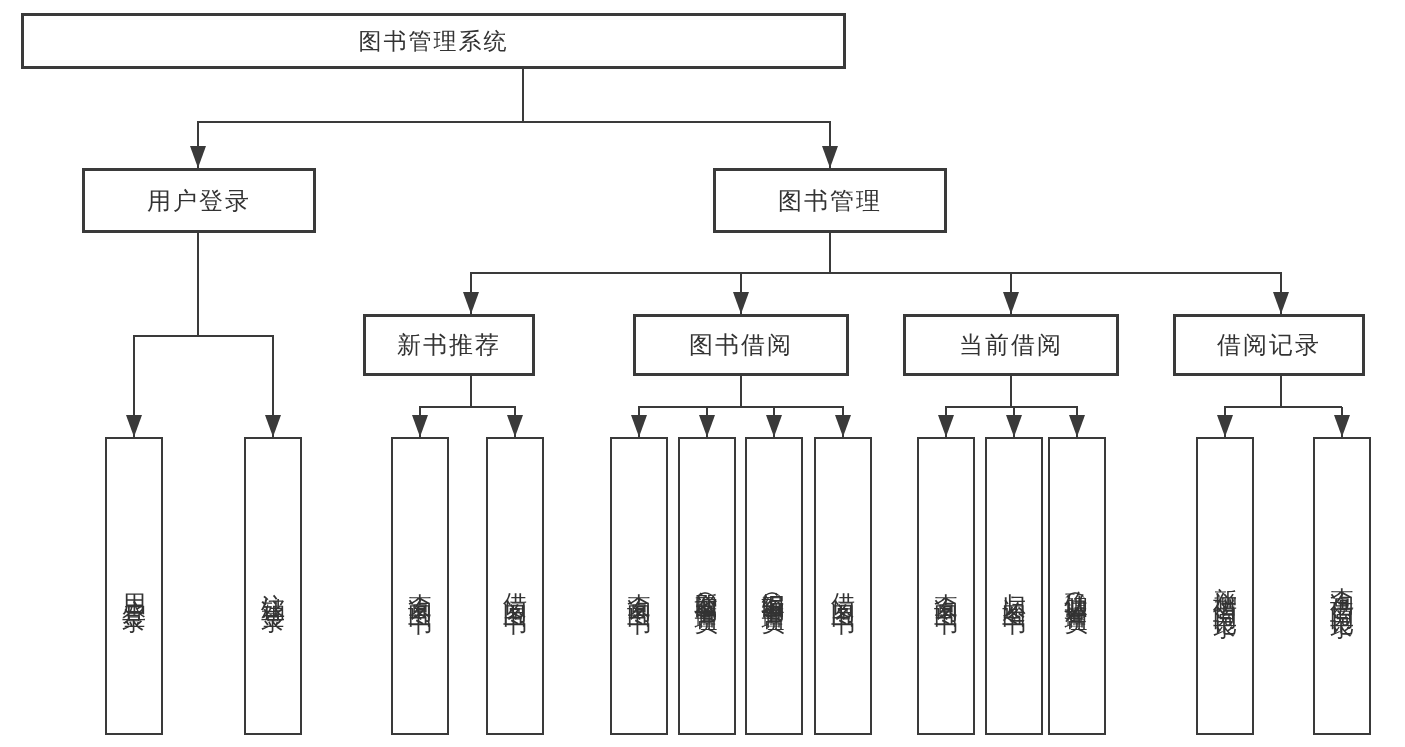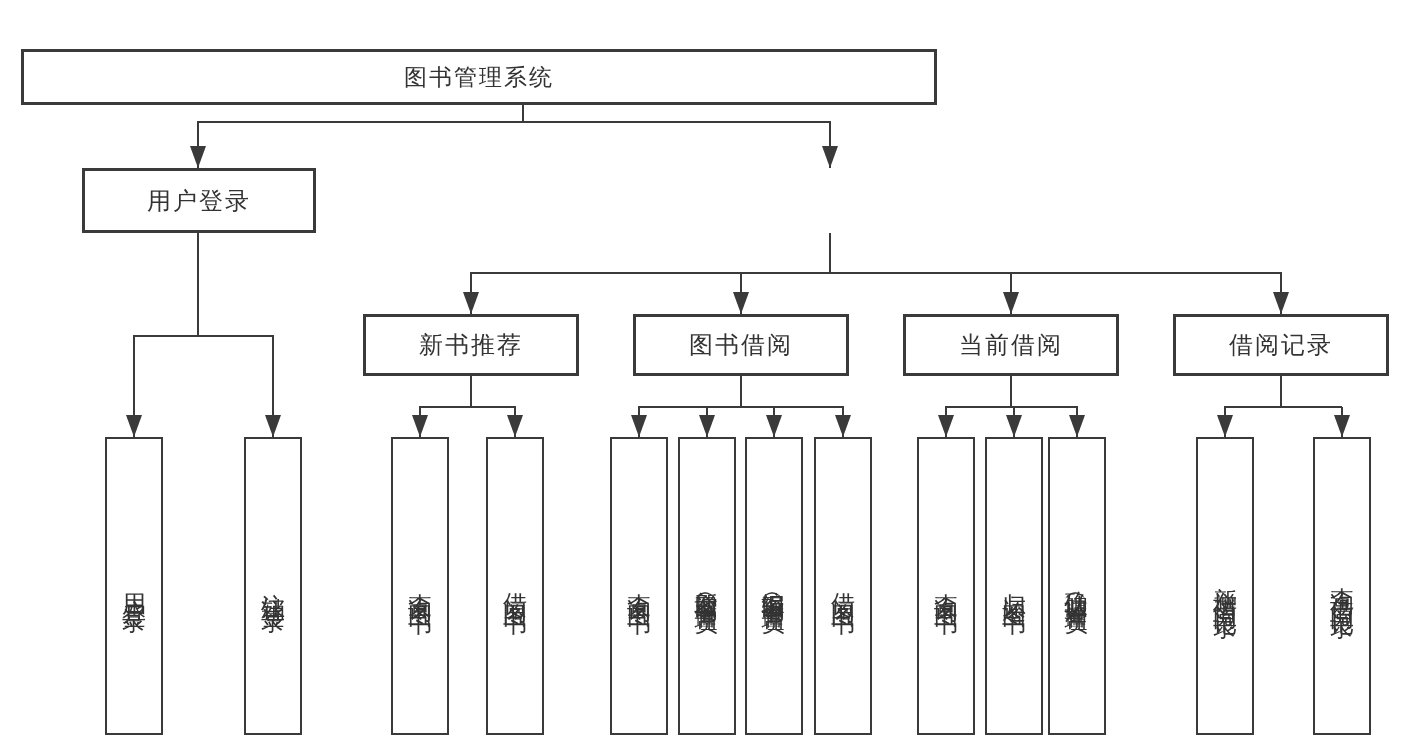--- a/index.html
+++ b/index.html
@@ -49,63 +49,66 @@
     color:rgba(180,180,180,0.92);
     z-index:5;
     white-space:nowrap;
   }
 </style>
 </head>
 <body>
 
 <div id="stage">
 
-  <div class="box" style="left:21px;top:13px;width:916px;height:56px;font-size:23px;margin-top:36px;">
+  <div class="box" style="left:21px;top:13px;width:825px;height:56px;font-size:23px;">
     <span>图书管理系统</span>
   </div>
 
   <div class="vl" style="left:522px;top:69px;height:53px;"></div>
   <div class="hl" style="left:197px;top:121px;width:634px;"></div>
   <div class="vl" style="left:197px;top:122px;height:46px;"></div>
   <div class="arrow" style="left:190px;top:146px;"></div>
   <div class="vl" style="left:829px;top:122px;height:46px;"></div>
   <div class="arrow" style="left:822px;top:146px;"></div>
 
   <div class="box" style="left:82px;top:168px;width:234px;height:65px;">
     <span>用户登录</span>
+  </div>
+  <div class="box" style="left:713px;top:168px;width:234px;height:65px;">
+    <span>图书管理</span>
   </div>
 
   <div class="vl" style="left:197px;top:233px;height:103px;"></div>
   <div class="hl" style="left:133px;top:335px;width:141px;"></div>
   <div class="vl" style="left:133px;top:336px;height:101px;"></div>
   <div class="arrow" style="left:126px;top:415px;"></div>
   <div class="vl" style="left:272px;top:336px;height:101px;"></div>
   <div class="arrow" style="left:265px;top:415px;"></div>
 
   <div class="vl" style="left:829px;top:233px;height:40px;"></div>
   <div class="hl" style="left:470px;top:272px;width:812px;"></div>
   <div class="vl" style="left:470px;top:273px;height:41px;"></div>
   <div class="arrow" style="left:463px;top:292px;"></div>
   <div class="vl" style="left:740px;top:273px;height:41px;"></div>
   <div class="arrow" style="left:733px;top:292px;"></div>
   <div class="vl" style="left:1010px;top:273px;height:41px;"></div>
   <div class="arrow" style="left:1003px;top:292px;"></div>
   <div class="vl" style="left:1280px;top:273px;height:41px;"></div>
   <div class="arrow" style="left:1273px;top:292px;"></div>
 
-  <div class="box" style="left:363px;top:314px;width:216px;height:62px;">
+  <div class="box" style="left:363px;top:314px;width:172px;height:62px;">
     <span>新书推荐</span>
   </div>
   <div class="box" style="left:903px;top:314px;width:216px;height:62px;">
     <span>当前借阅</span>
   </div>
   <div class="box" style="left:633px;top:314px;width:216px;height:62px;">
     <span>图书借阅</span>
   </div>
-  <div class="box" style="left:1173px;top:314px;width:216px;height:62px;">
+  <div class="box" style="left:1173px;top:314px;width:192px;height:62px;">
     <span>借阅记录</span>
   </div>
 
   <div class="vl" style="left:470px;top:376px;height:31px;"></div>
   <div class="hl" style="left:419px;top:406px;width:97px;"></div>
   <div class="vl" style="left:419px;top:407px;height:30px;"></div>
   <div class="arrow" style="left:412px;top:415px;"></div>
   <div class="vl" style="left:514px;top:407px;height:30px;"></div>
   <div class="arrow" style="left:507px;top:415px;"></div>
 

